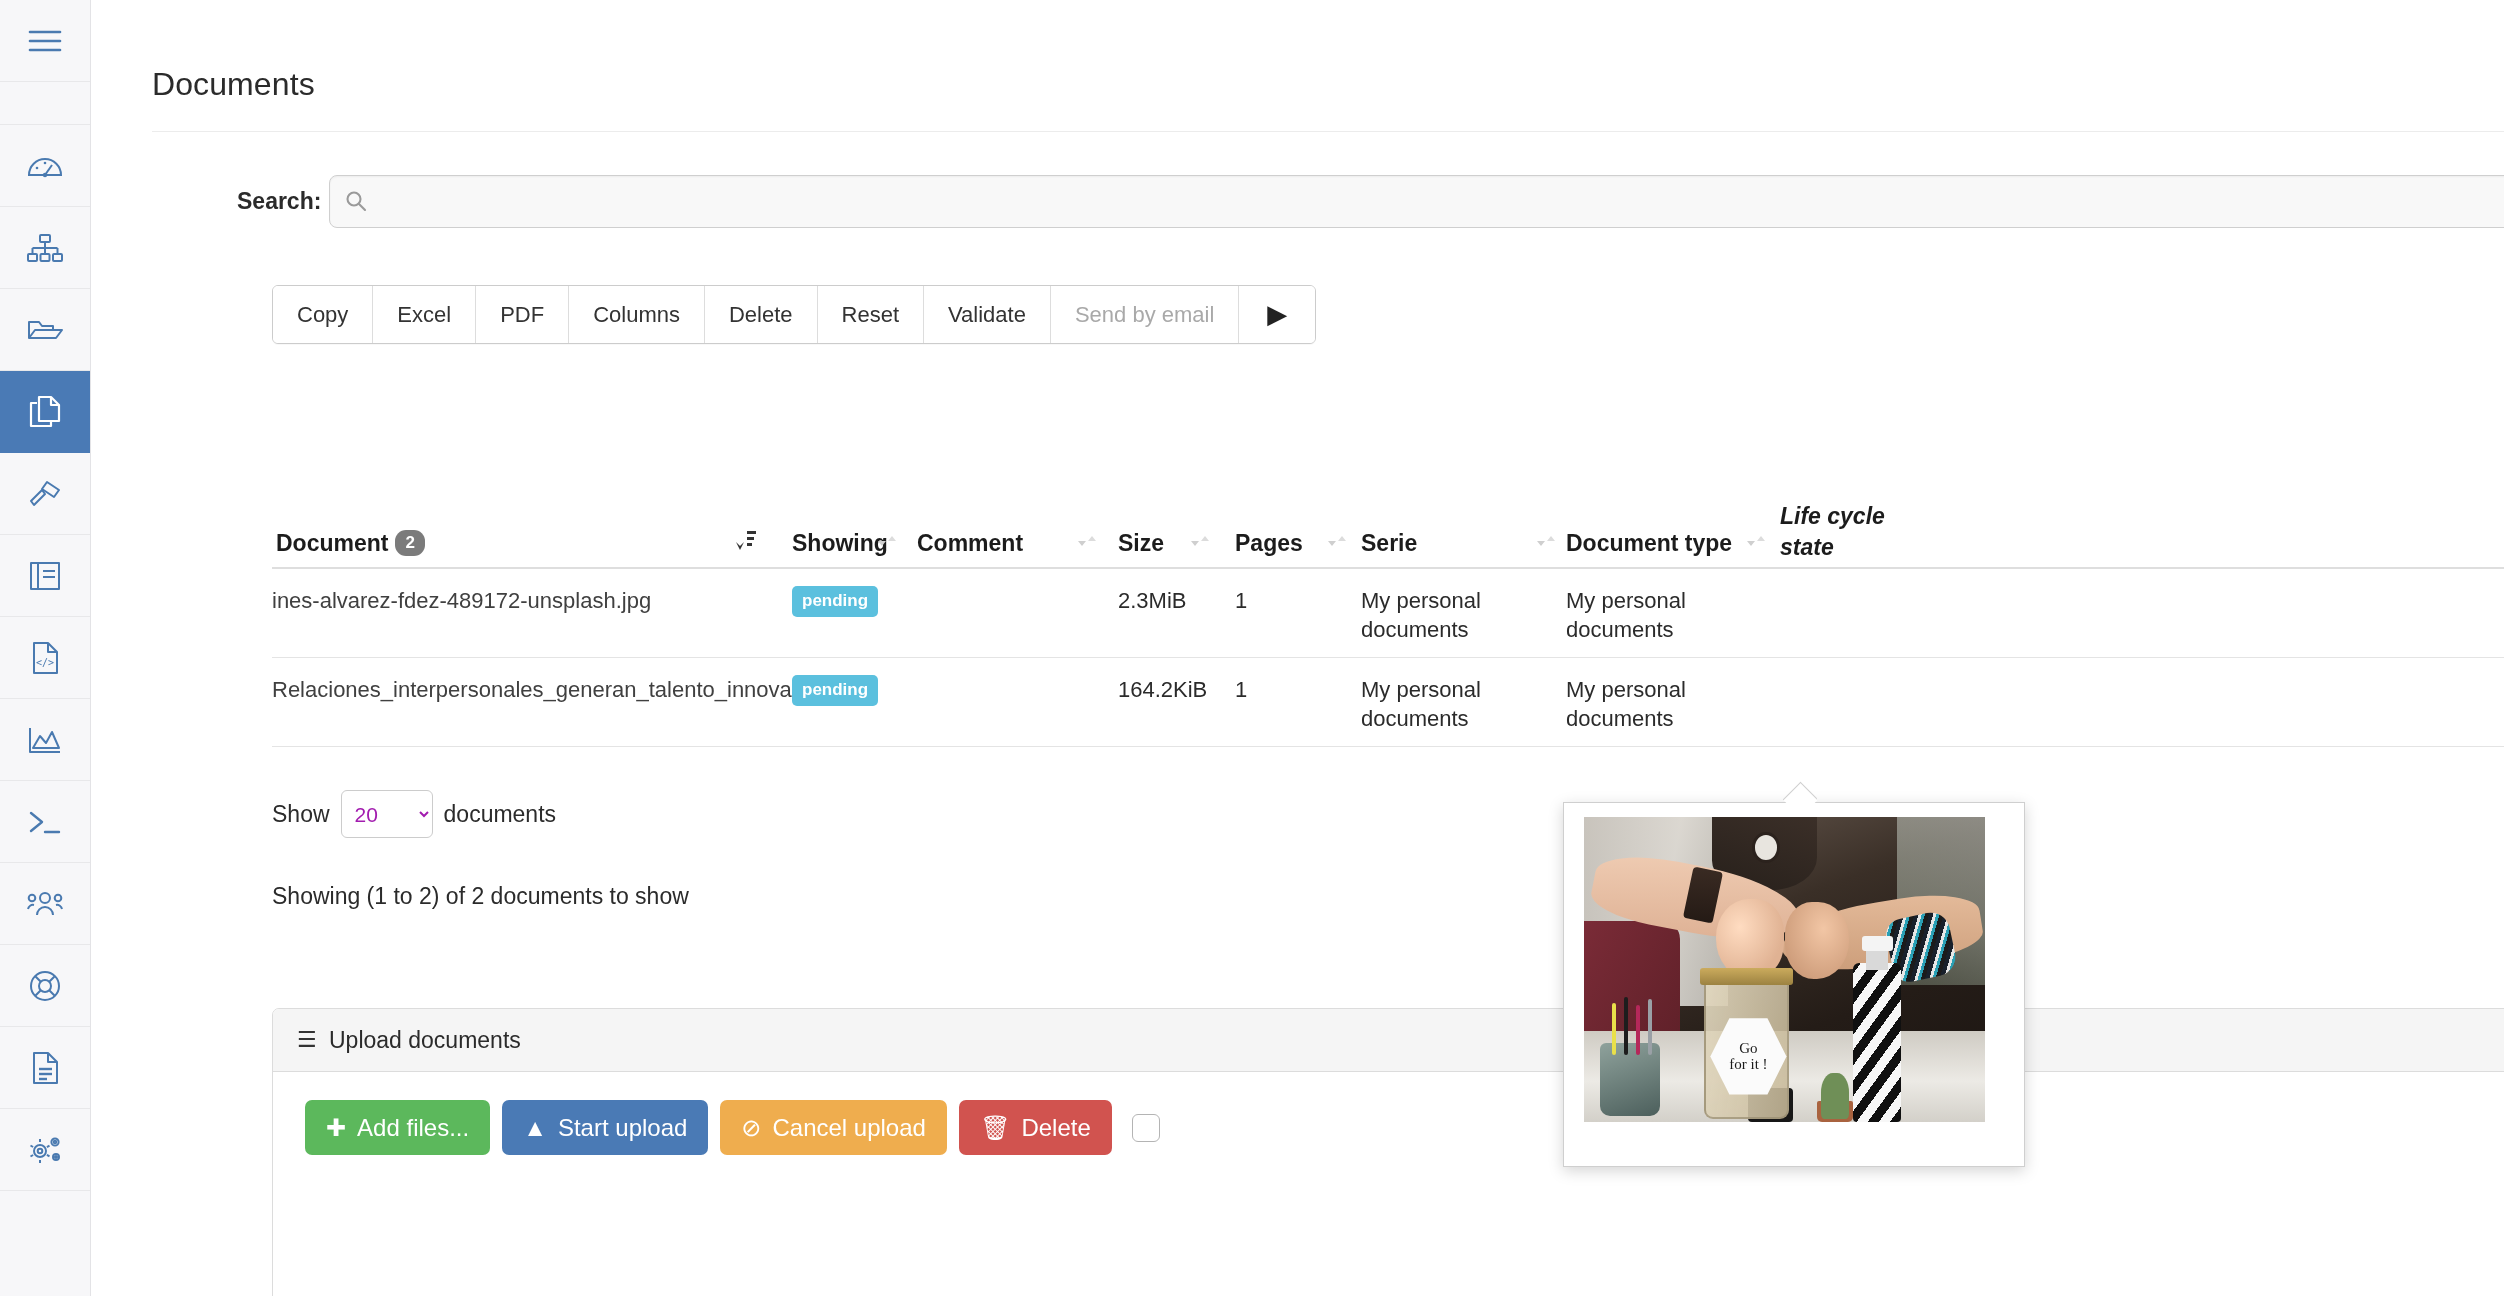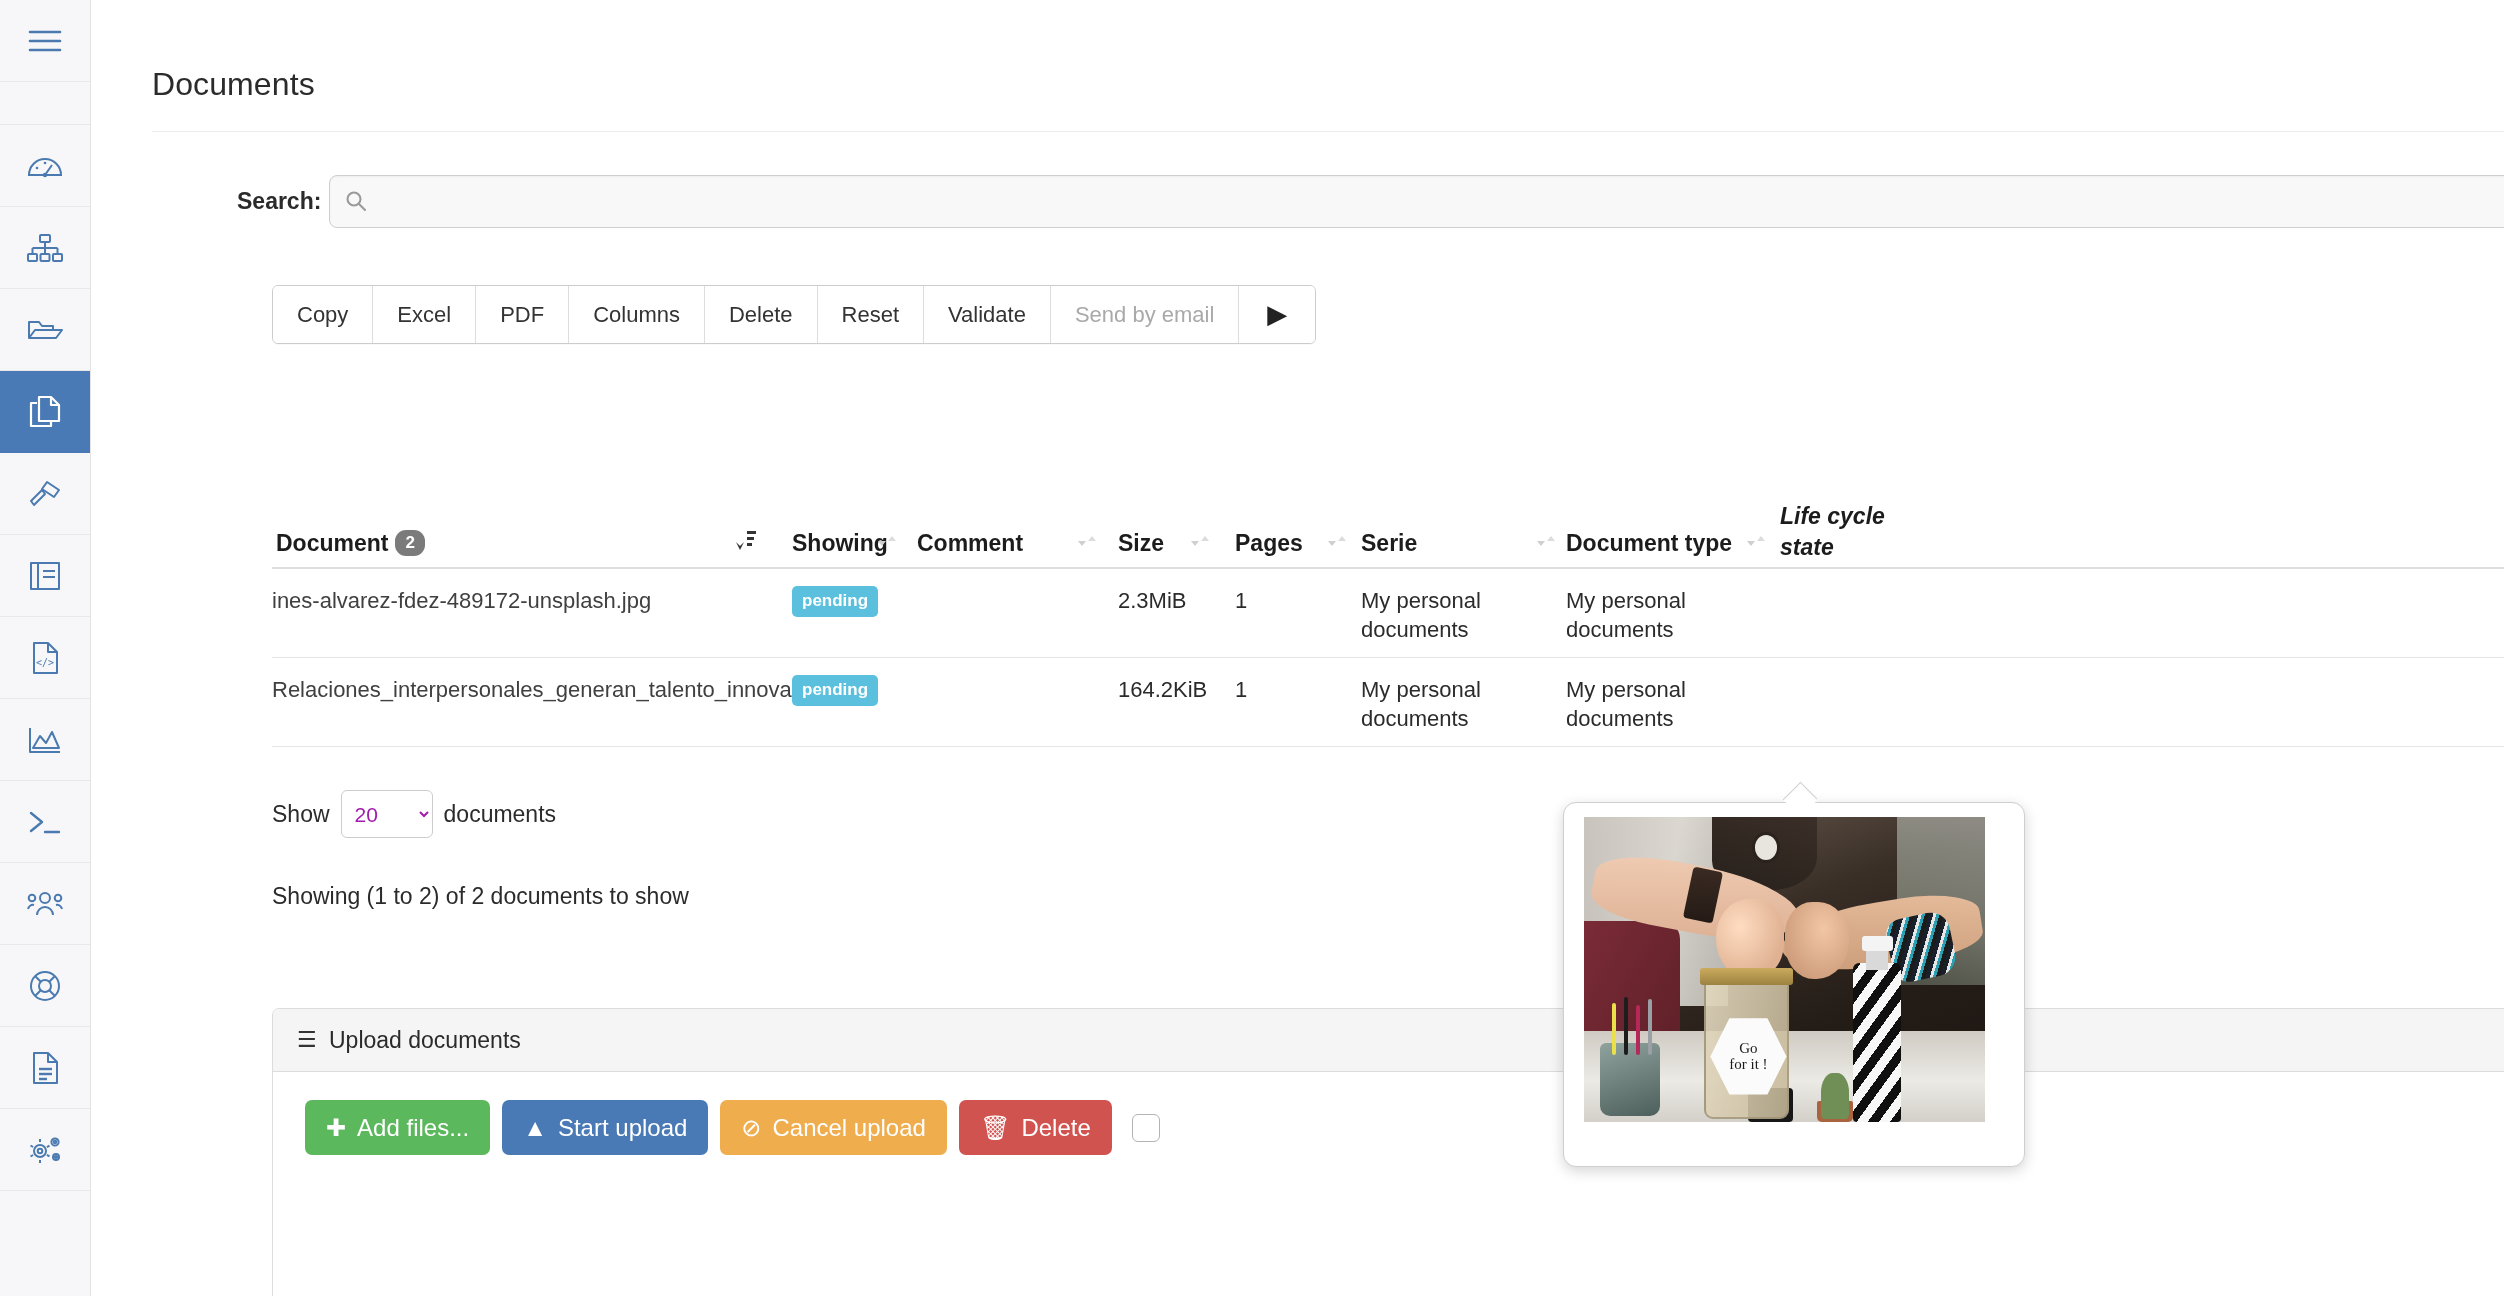--- a/index.html
+++ b/index.html
@@ -281,21 +281,21 @@
     margin-left: 8px;
   }
 
   
   #preview-pop {
     position: absolute;
     left: 1472px; top: 802px;
     width: 462px; height: 365px;
     background: #fff;
     border: 1px solid #cfcfcf;
-    border-radius: 13px;
+    border-radius: 0;
     box-shadow: 0 4px 14px rgba(0,0,0,.17);
     z-index: 40;
   }
   #preview-arrow {
     position: absolute;
     left: 1692px; top: 781px;
     width: 34px; height: 22px;
     overflow: hidden;
     z-index: 41;
   }

